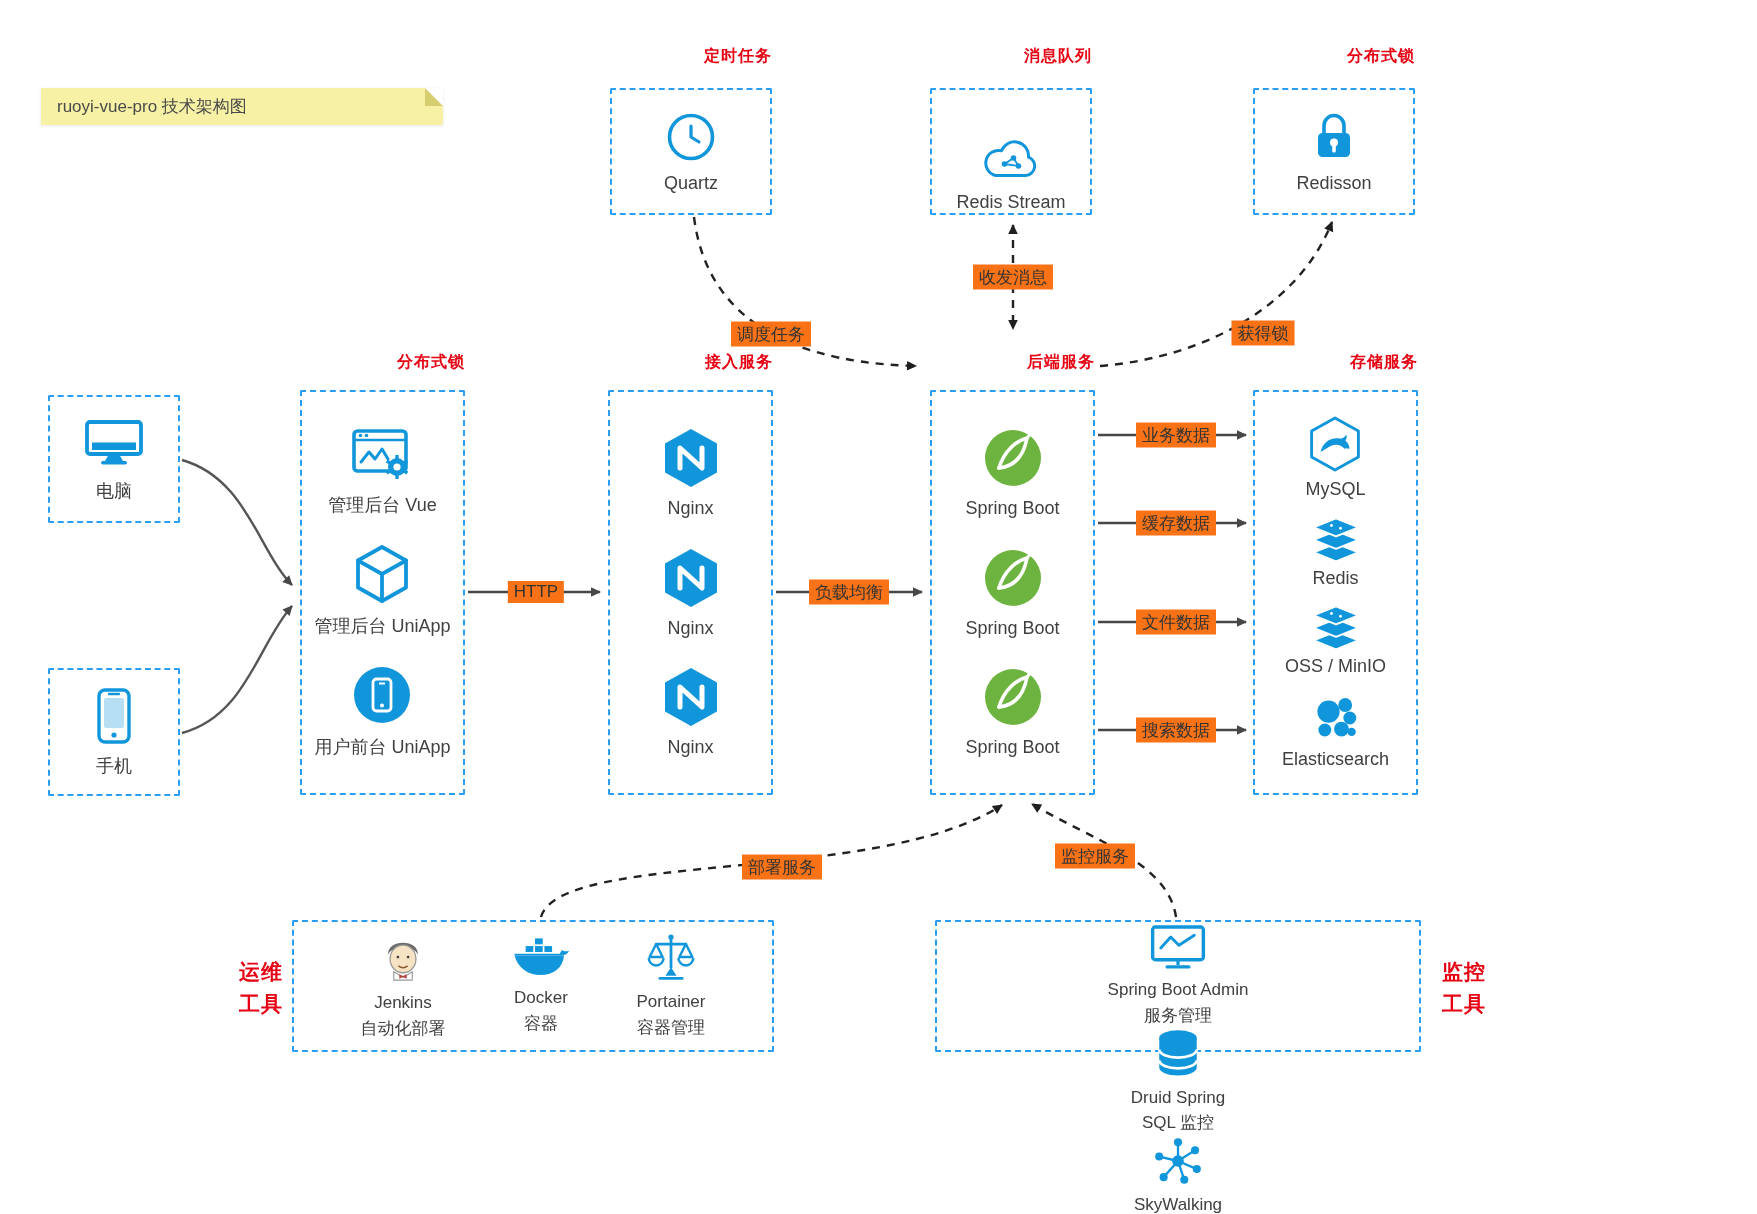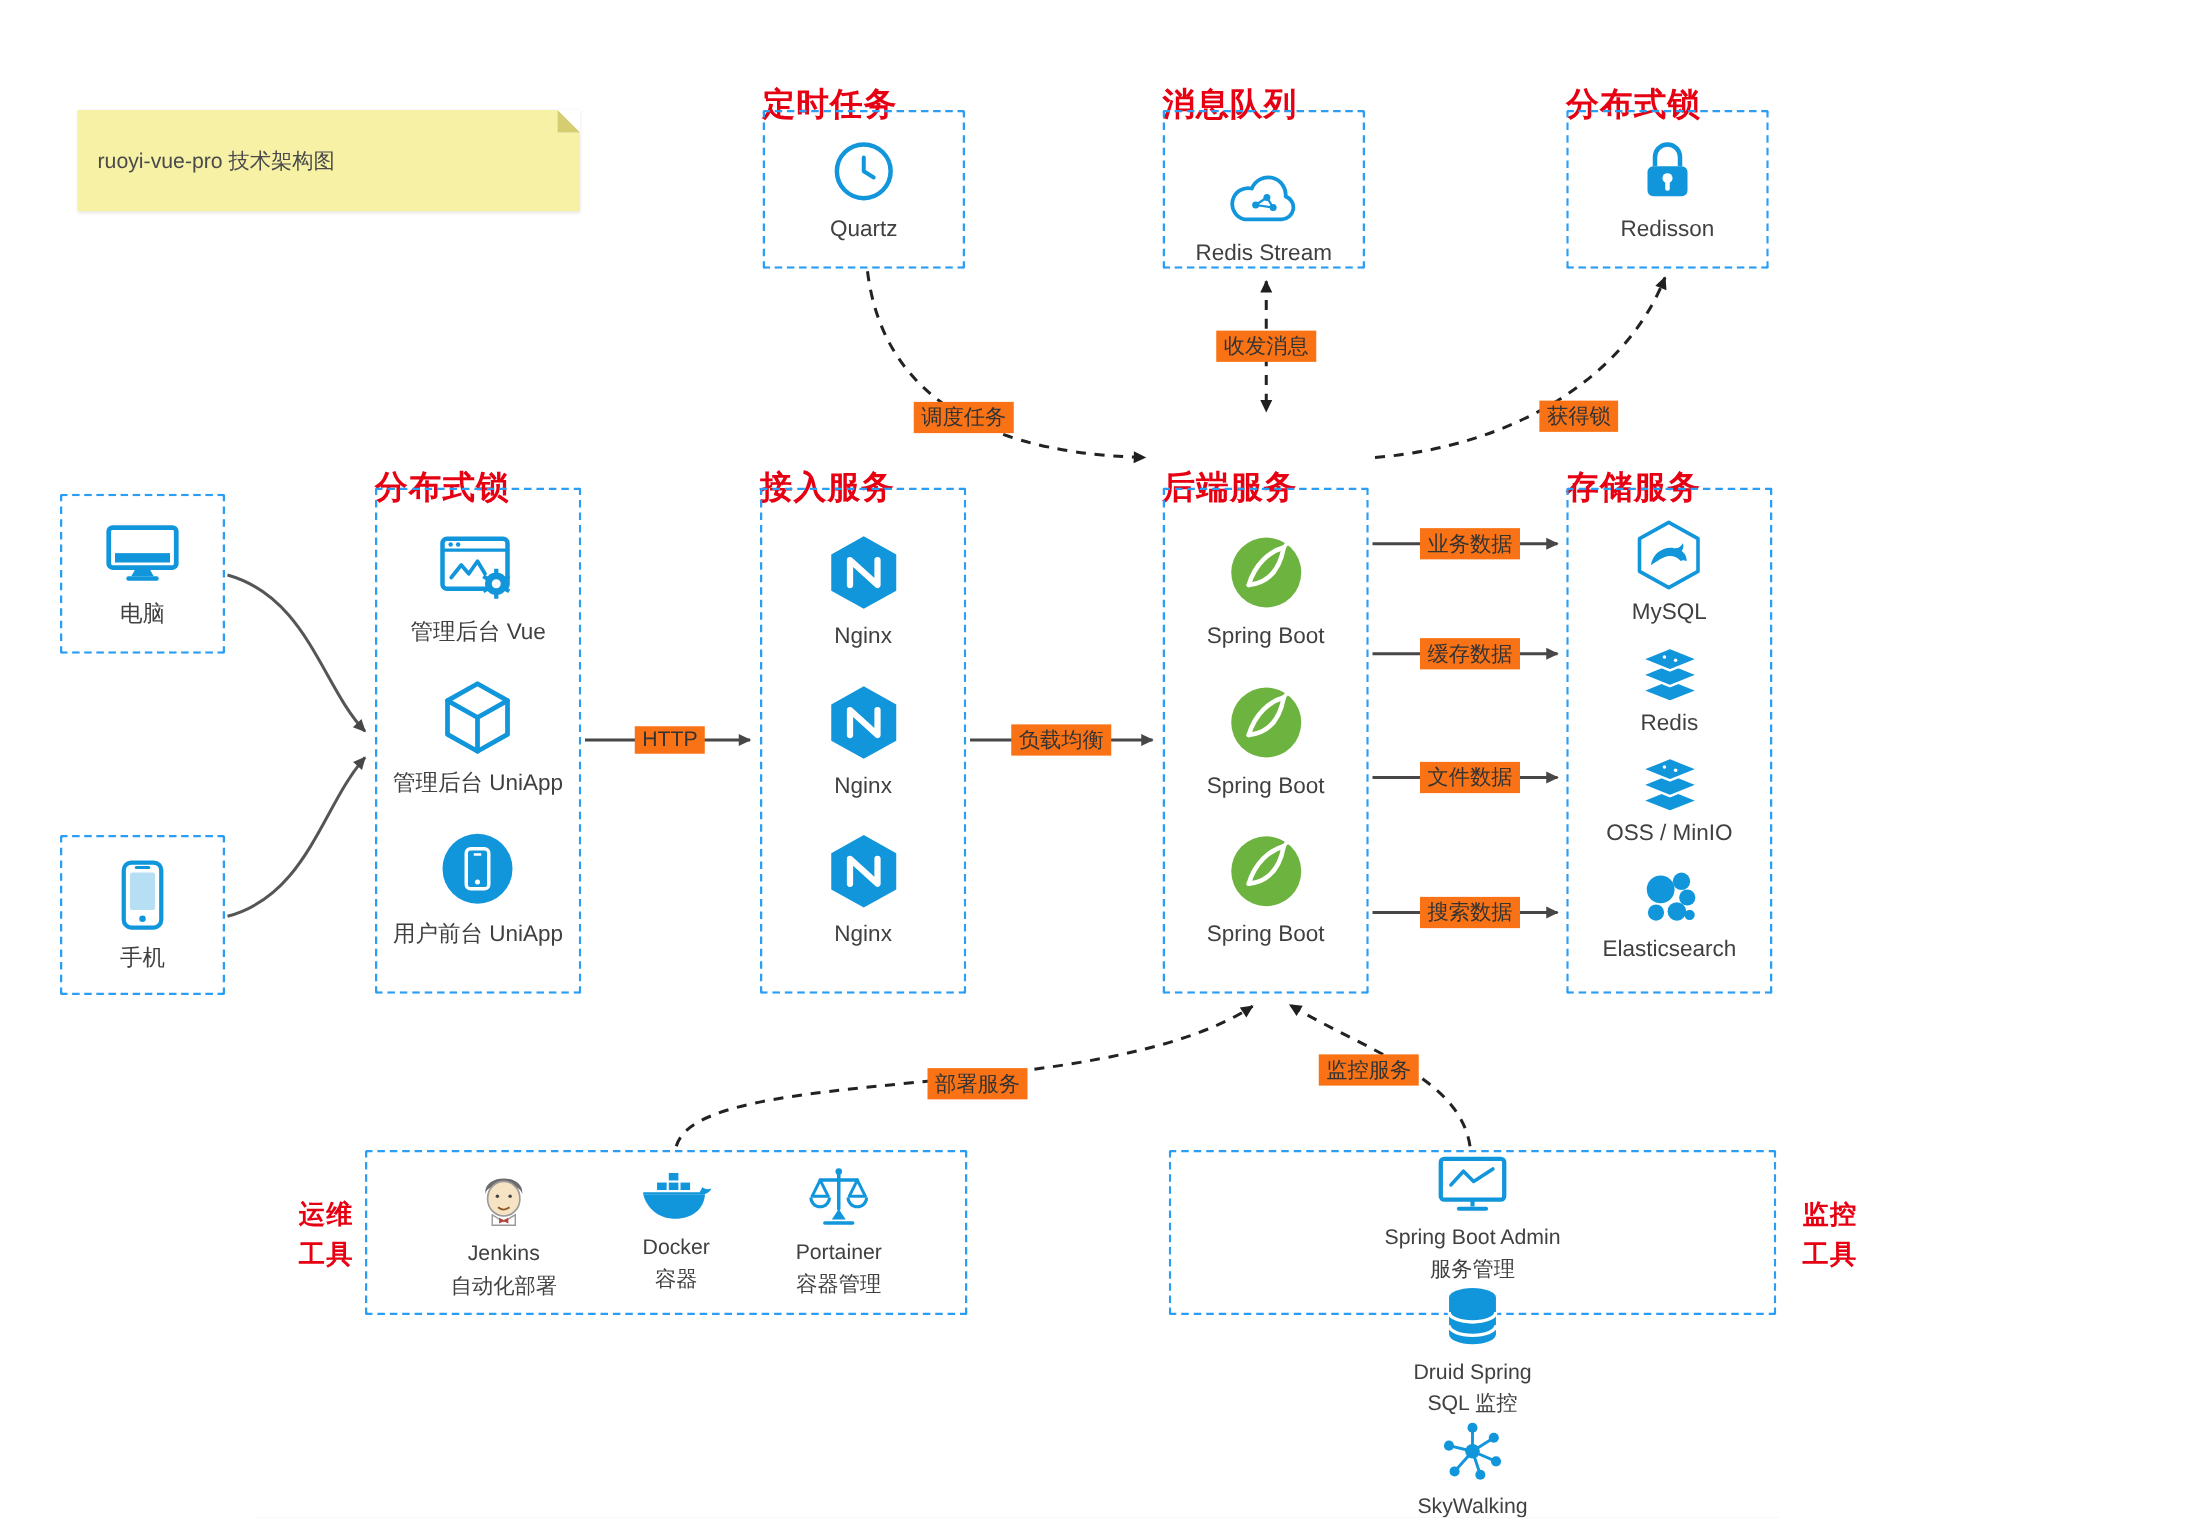--- a/index.html
+++ b/index.html
@@ -4,33 +4,33 @@
 <style>
   *{margin:0;padding:0;box-sizing:border-box;}
   html,body{background:#f3f3f3;font-family:"Liberation Sans","DejaVu Sans",sans-serif;}
   .canvas{position:relative;width:1757px;height:1214px;background:#ffffff;overflow:hidden;}
   .connectors{position:absolute;left:0;top:0;pointer-events:none;}
   .dbox{position:absolute;border:2px dashed var(--border-blue,#2a9df4);border-radius:2px;background:transparent;
         display:flex;flex-direction:column;align-items:center;}
   .topbox{justify-content:center;gap:9px;}
   .colbox{justify-content:space-evenly;padding:8px 0;}
   .hbox{flex-direction:row;justify-content:space-evenly;align-items:center;}
-  .group-title{position:absolute;text-align:left;font-size:26px;font-weight:bold;
-        color:var(--title-red,#e60012);letter-spacing:1px;white-space:nowrap;margin-top:20px;}
+  .group-title{position:absolute;text-align:right;font-size:16px;font-weight:bold;
+        color:var(--title-red,#e60012);letter-spacing:1px;white-space:nowrap;}
   .side-title{position:absolute;font-size:21px;font-weight:bold;color:var(--title-red,#e60012);
         text-align:center;line-height:1.5;letter-spacing:1px;}
   .node{display:flex;flex-direction:column;align-items:center;gap:9px;}
   .node-sm{gap:6px;}
   .node-label{font-size:18px;color:var(--text-dark,#404040);white-space:nowrap;}
   .two-line{font-size:17px;color:var(--text-dark,#404040);text-align:center;line-height:1.4;white-space:nowrap;}
   .icon{display:block;color:var(--accent-blue,#1296db);}
   .icon.spring{color:var(--spring-green,#6db33f);}
   .edge-label{position:absolute;transform:translate(-50%,-50%);background:#f97316;padding:1px 6px;
         font-size:17px;color:#333;white-space:nowrap;}
-  .note{position:absolute;left:62px;top:88px;width:402px;background:#f6f1a5;padding:27px 16px;
+  .note{position:absolute;left:41px;top:88px;width:402px;background:#f6f1a5;padding:5px 16px;
         font-size:17px;color:#4a4a4a;line-height:1.6;box-shadow:0 1px 3px rgba(0,0,0,.10);}
   .note::after{content:"";position:absolute;top:0;right:0;width:0;height:0;
         border-top:18px solid #ffffff;border-left:18px solid #d6cc70;}
 </style>
 </head>
 <body>
 
 <div class="canvas">
 
   <svg class="connectors" width="1757" height="1214" viewBox="0 0 1757 1214">

